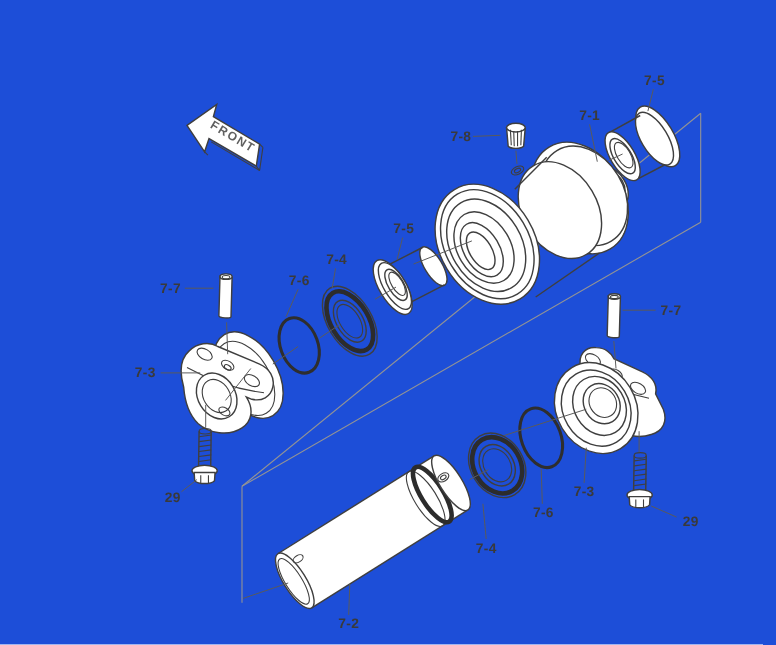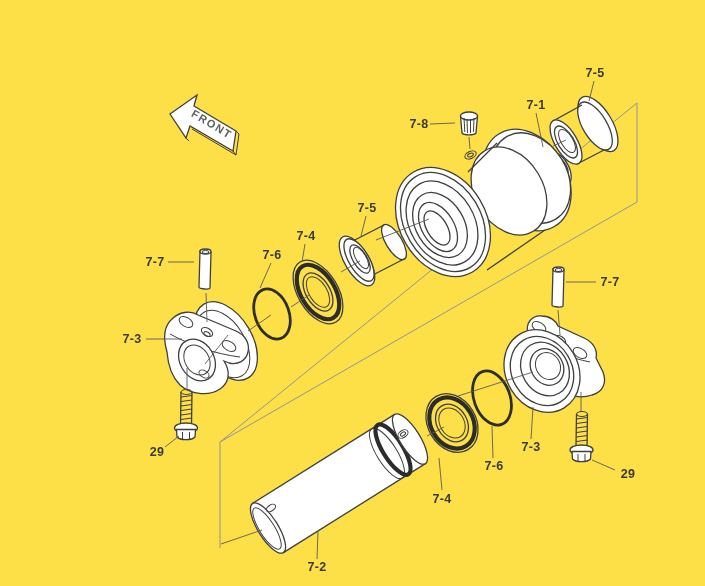--- a/index.html
+++ b/index.html
@@ -1,16 +1,16 @@
 <!DOCTYPE html>
 <html><head>
 <meta charset="utf-8">
 <style>
   html,body{margin:0;padding:0;background:#fff;}
-  .canvas{position:relative;width:705px;height:586px;background:#fde047;overflow:hidden;
+  .canvas{position:relative;width:705px;height:586px;background:#1d4ed8;overflow:hidden;
           font-family:"Liberation Sans", sans-serif;}
   svg{position:absolute;left:0;top:0;}
   .part{stroke:#3f3f3f;stroke-width:1.3;fill:#fff;}
   .partline{stroke:#3f3f3f;stroke-width:1.3;fill:none;}
   .thin{stroke:#3f3f3f;stroke-width:1;fill:none;}
   .dark{stroke:#2c2c2c;stroke-width:4.2;fill:none;}
   .oring{stroke:#2e2e2e;stroke-width:2.8;fill:none;}
   .frame{stroke:#949494;stroke-width:1;fill:none;}
   .leader{stroke:#5a5a5a;stroke-width:0.9;fill:none;}
   .lbl{font-size:12.5px;font-weight:bold;fill:#3a3a3a;letter-spacing:.3px;}

